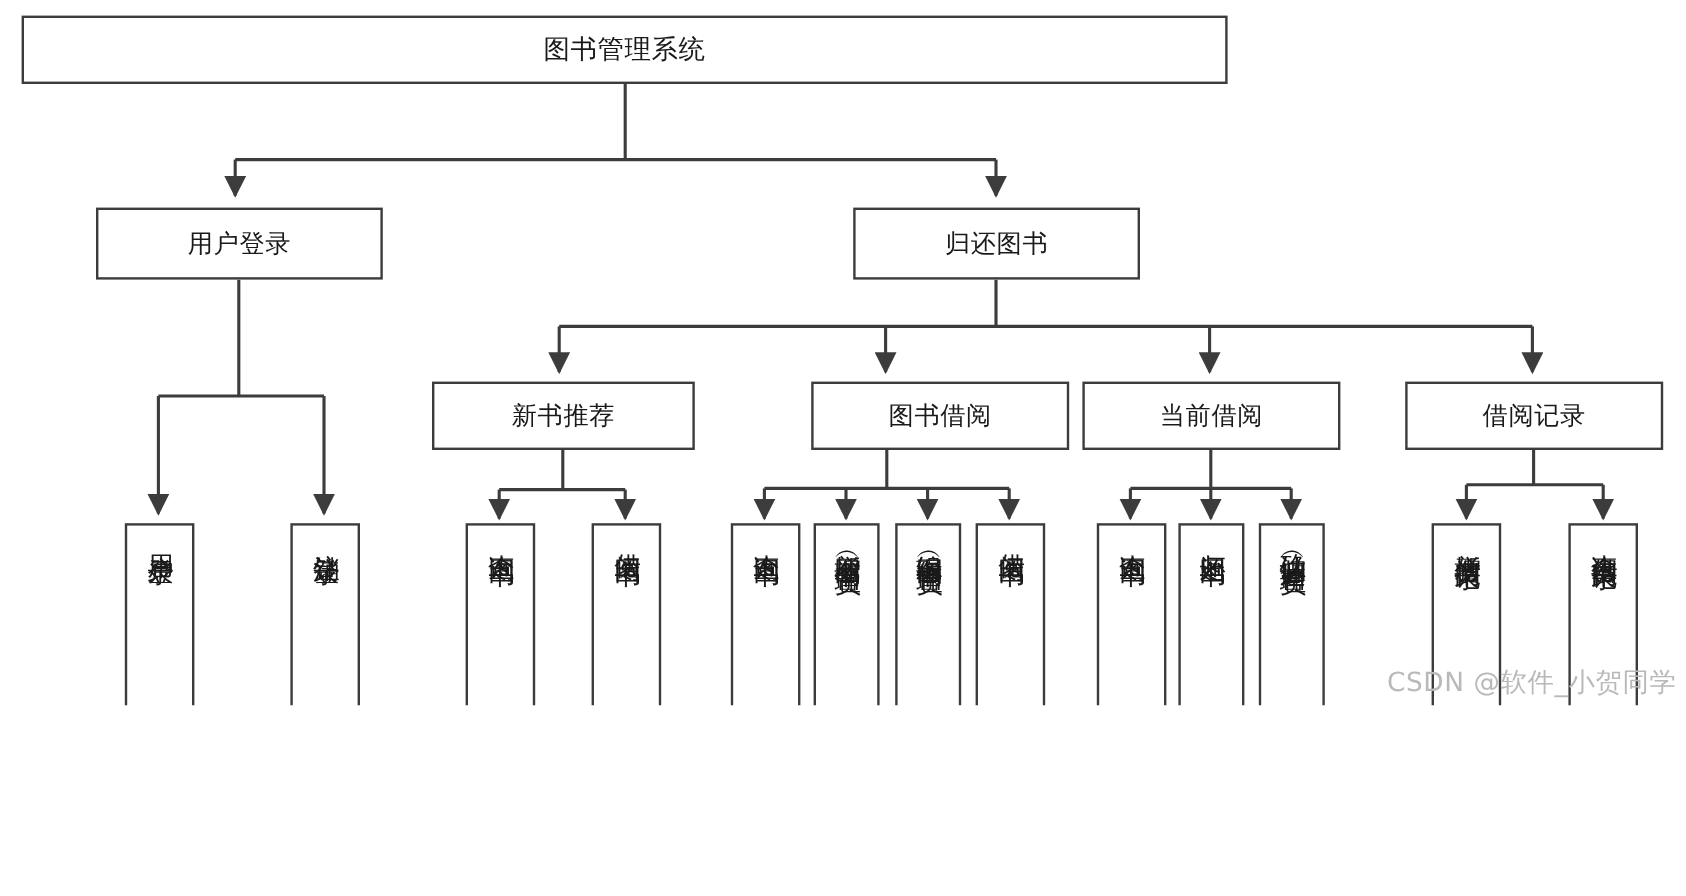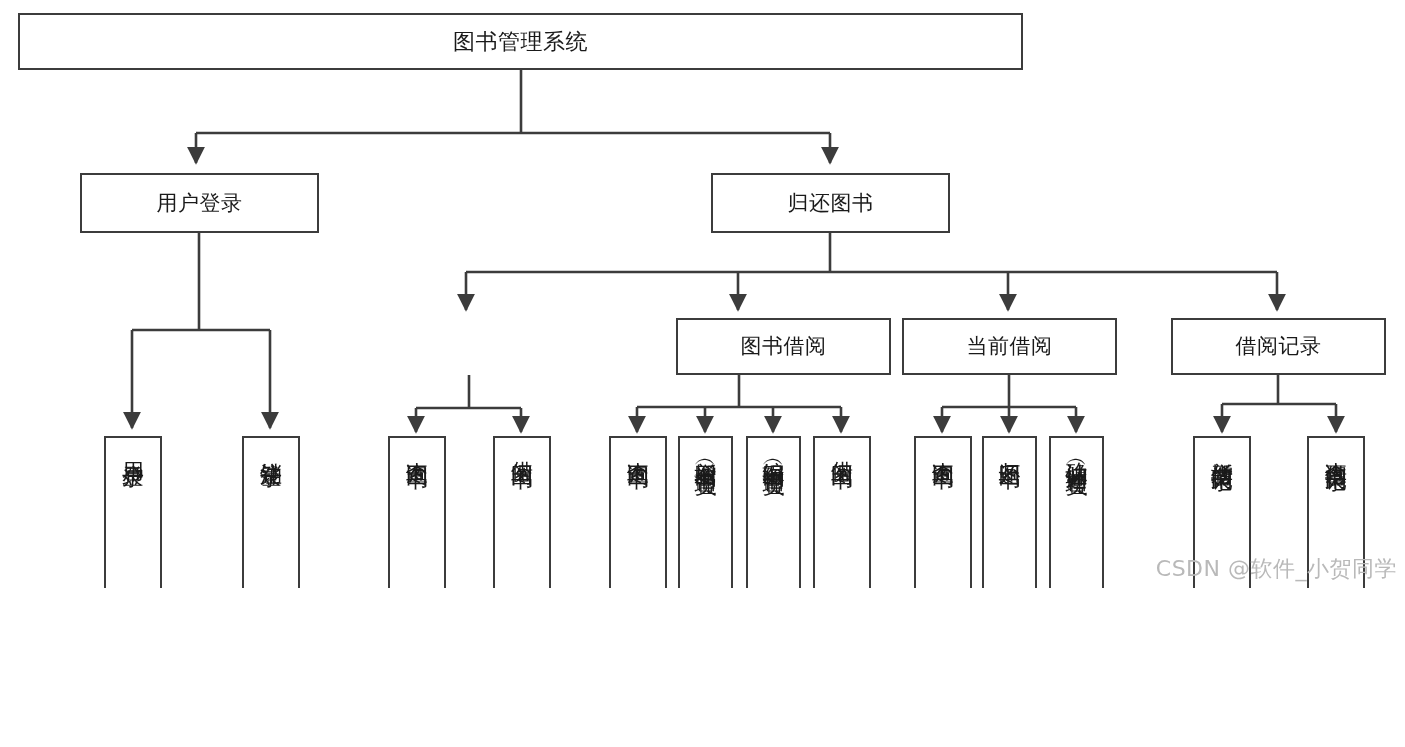--- a/index.html
+++ b/index.html
@@ -132,20 +132,23 @@
     <span class="node-label">图书管理系统</span>
   </div>
 
   <div class="node horiz" style="left:80px; top:173px; width:239px; height:60px;">
     <span class="node-label">用户登录</span>
   </div>
   <div class="node horiz" style="left:711px; top:173px; width:239px; height:60px;">
     <span class="node-label">归还图书</span>
   </div>
 
+  <div class="node horiz" style="left:360px; top:318px; width:219px; height:57px;">
+    <span class="node-label">新书推荐</span>
+  </div>
   <div class="node horiz" style="left:632px; top:318px; width:215px; height:57px;margin-left:44px;">
     <span class="node-label">图书借阅</span>
   </div>
   <div class="node horiz" style="left:1171px; top:318px; width:215px; height:57px;">
     <span class="node-label">借阅记录</span>
   </div>
   <div class="node horiz" style="left:902px; top:318px; width:215px; height:57px;">
     <span class="node-label">当前借阅</span>
   </div>
 

